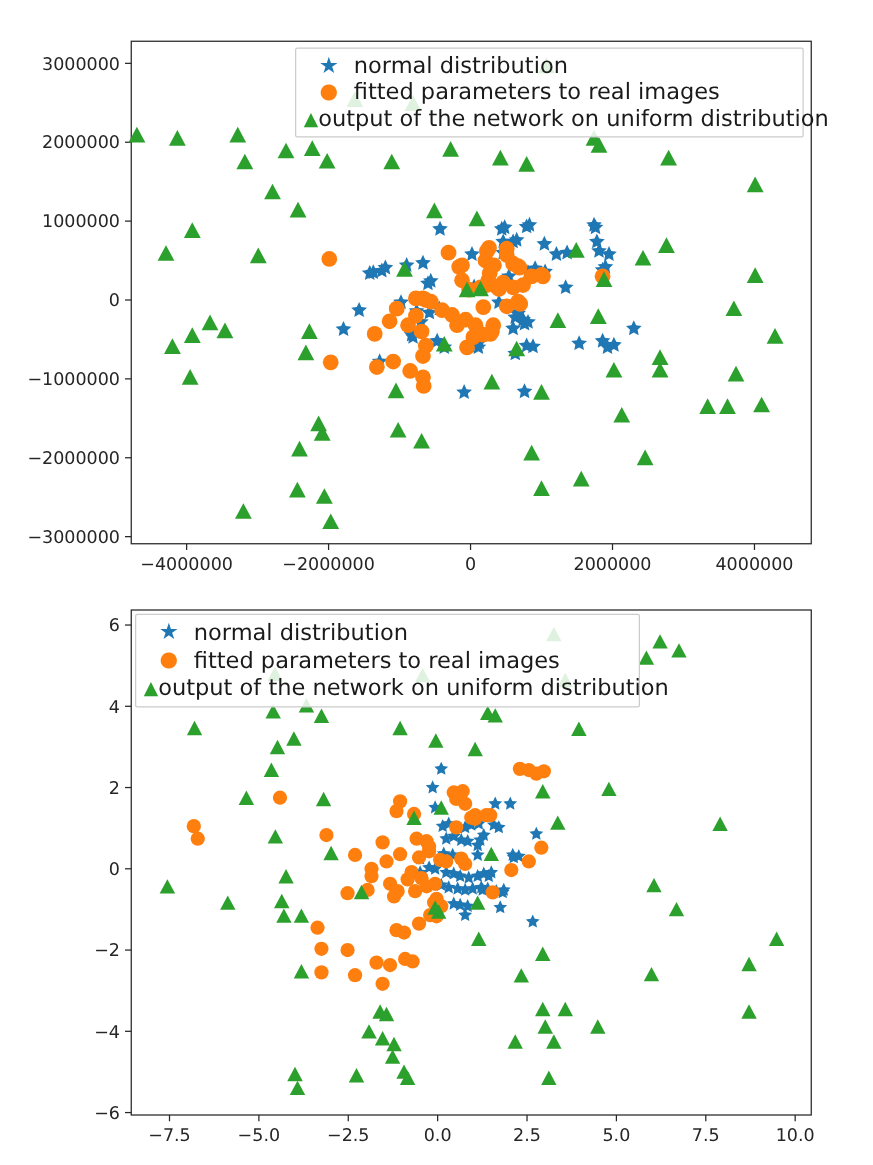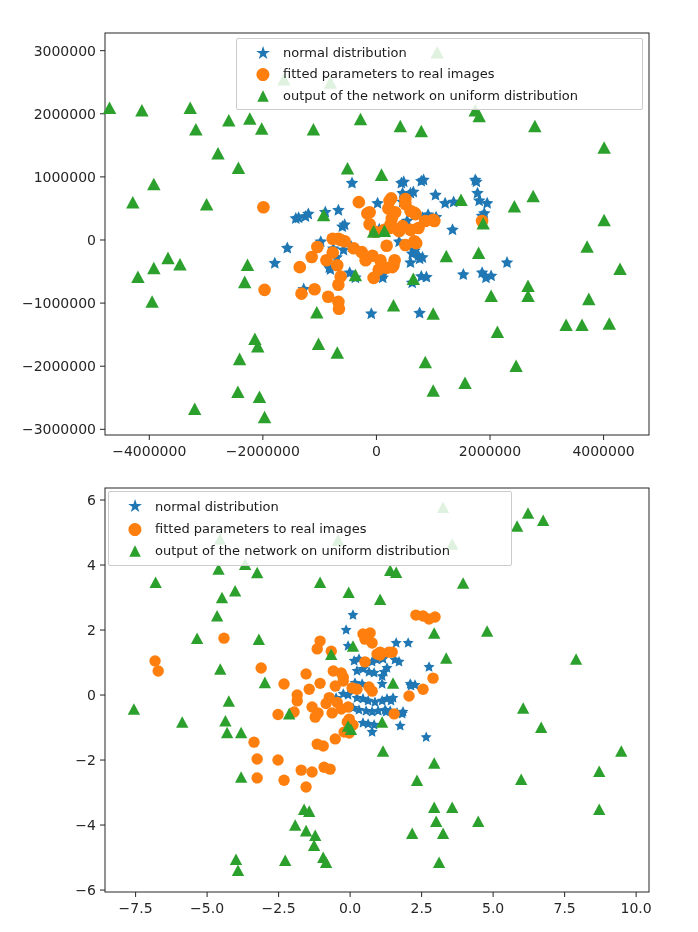--- a/index.html
+++ b/index.html
@@ -6,21 +6,21 @@
   .figure{position:relative;width:698px;height:932px;background:#ffffff;overflow:hidden;
           font-family:"DejaVu Sans","Liberation Sans",sans-serif;}
   #chart-svg{position:absolute;left:0;top:0;width:698px;height:932px;}
   .legend{position:absolute;box-sizing:border-box;background:rgba(255,255,255,0.85);
           border:1px solid #cccccc;border-radius:2px;padding:3px 8px 3px 6px;
           display:flex;flex-direction:column;justify-content:space-around;}
   .legend-row{display:flex;align-items:center;height:22px;white-space:nowrap;}
   .legend-mark{display:inline-block;width:40px;text-align:center;font-size:15px;line-height:1;}
   .legend-mark.circle{font-size:17px;}
   .legend-mark.star{font-size:18px;}
-  .legend-label{font-size:13px;color:#1a1a1a;}
+  .legend-label{font-size:18px;color:#1a1a1a;}
   text{fill:#262626;}
 </style>
 </head>
 <body>
 
 <div class="figure">
   <svg id="chart-svg" xmlns="http://www.w3.org/2000/svg" viewBox="0 0 698 932">
       <rect x="105" y="33" width="544" height="402" fill="none" stroke="#262626" stroke-width="1"></rect>
       <line x1="149.29227557411275" y1="435" x2="149.29227557411275" y2="440" stroke="#262626" stroke-width="1"></line>
       <text x="149.29227557411275" y="456" text-anchor="middle" font-size="14">−4000000</text>

